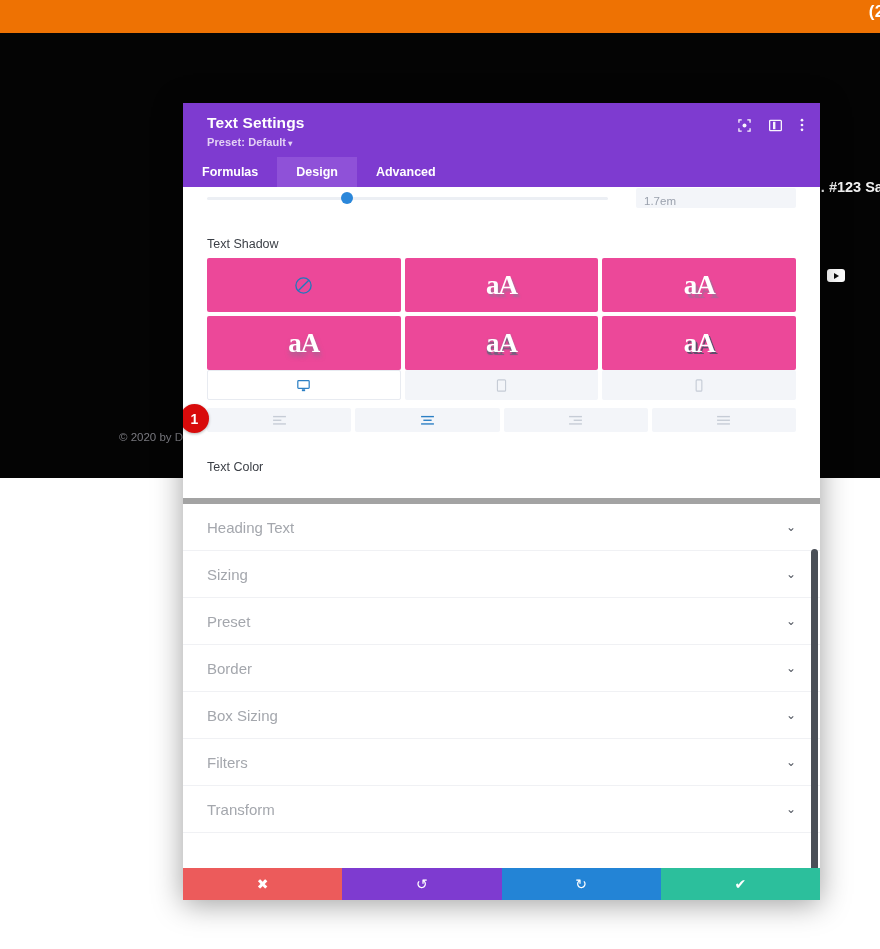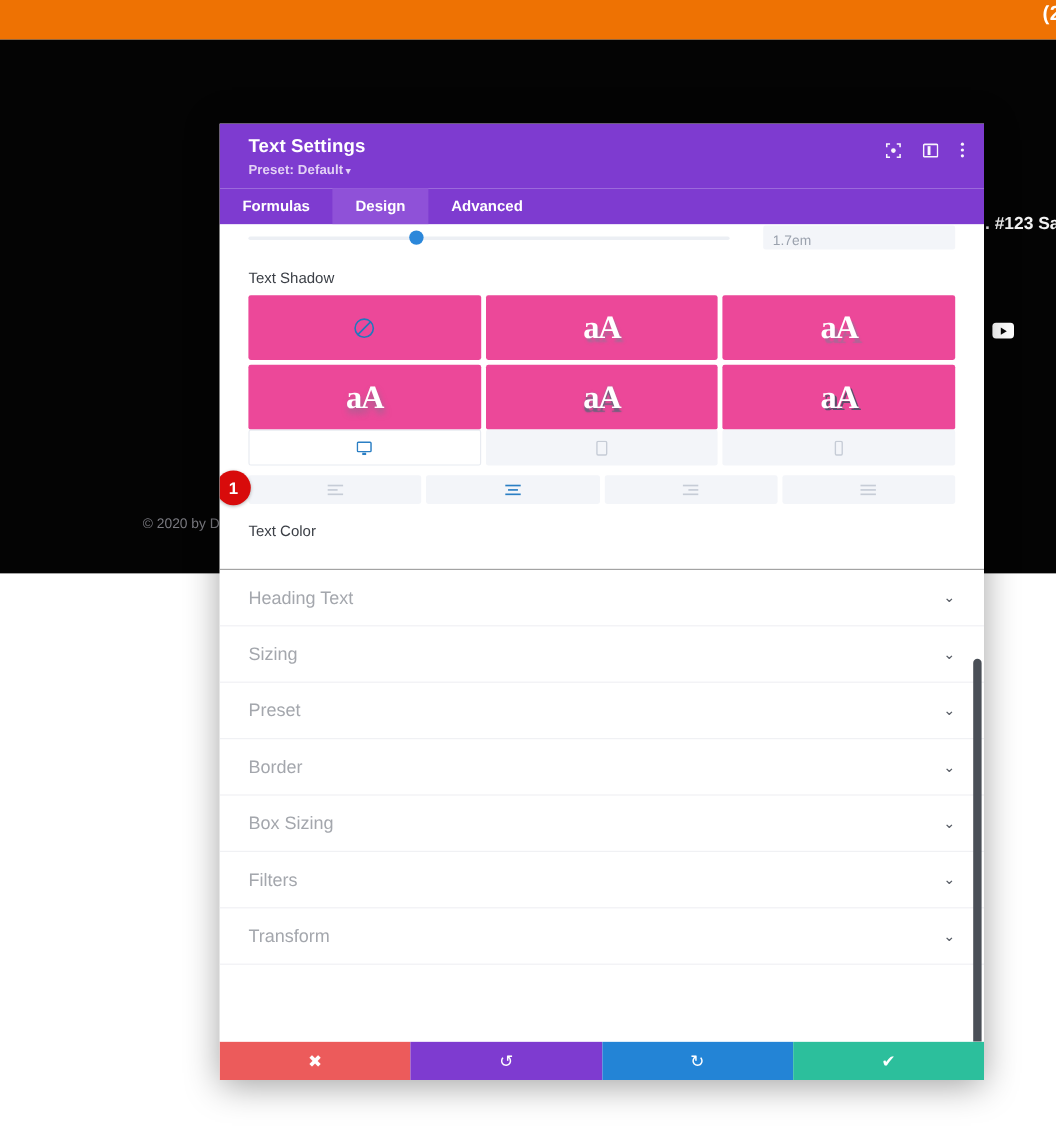--- a/index.html
+++ b/index.html
@@ -119,21 +119,21 @@
     cursor: grab;
   }
   .slider-value {
     width: 160px; height: 20px; background: #f3f5f9; border-radius: 2px;
     font-size: 11.5px; color: #9aa1ad; display: flex; align-items: flex-end;
     padding: 0 8px 1px 8px;
   }
 
   .section-pad { padding: 0 24px; }
   .field-label {
-    font-size: 12.5px; color: #3b3f46; margin: 16px 0 7px 0;
+    font-size: 12.5px; color: #3b3f46; margin: 28px 0 7px 0;
   }
 
   .shadow-grid {
     display: grid; grid-template-columns: repeat(3, 1fr);
     gap: 4px;
   }
   .shadow-cell {
     background: #ec4899; height: 54px; border-radius: 2px;
     display: flex; align-items: center; justify-content: center;
     cursor: pointer;
@@ -177,21 +177,21 @@
     box-shadow: 0 1px 3px rgba(0,0,0,.3);
   }
 
   .select-field {
     background: #f3f5f9; height: 25px; border-radius: 2px;
     display: flex; align-items: center; justify-content: space-between;
     padding: 0 10px; font-size: 12px; color: #4c515a; cursor: pointer;
   }
   .select-caret { font-size: 10px; color: #5a606b; line-height: 1; }
 
-  .accordion { margin-top: 24px; border-top: 1px solid #a3a3a3; }
+  .accordion { margin-top: 24px; border-top: 6px solid #a3a3a3; }
   .acc-item {
     height: 47px; display: flex; align-items: center;
     justify-content: space-between; padding: 0 24px;
     border-bottom: 1px solid #f0f1f4; cursor: pointer;
   }
   .acc-label { font-size: 15px; color: #a4a7ad; }
   .acc-chevron { color: #555a63; font-size: 12px; line-height: 1; }
 
   .v-scrollbar {
     position: absolute; right: 2px; top: 362px;

